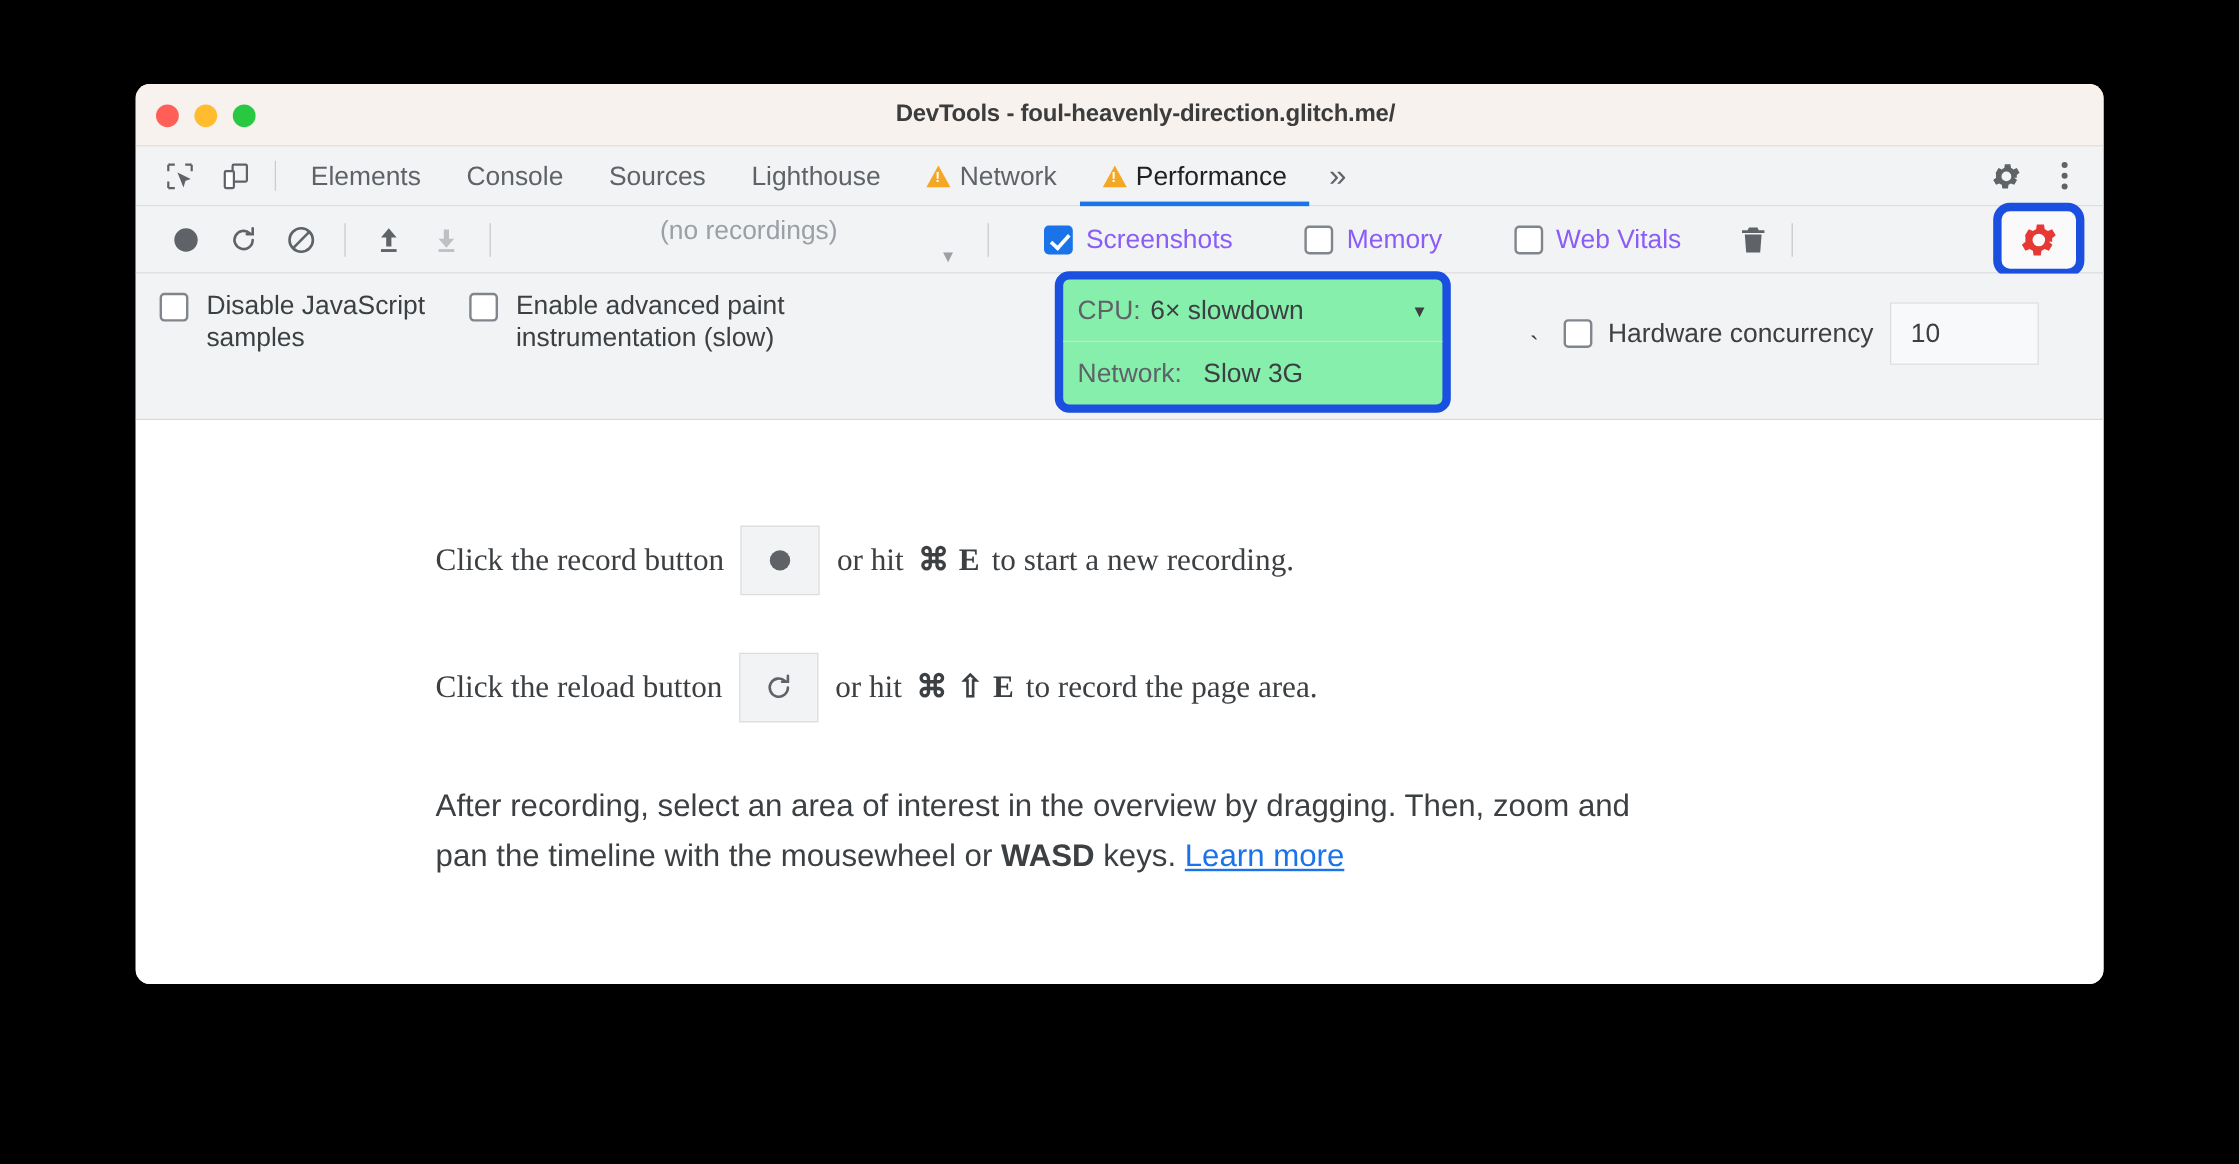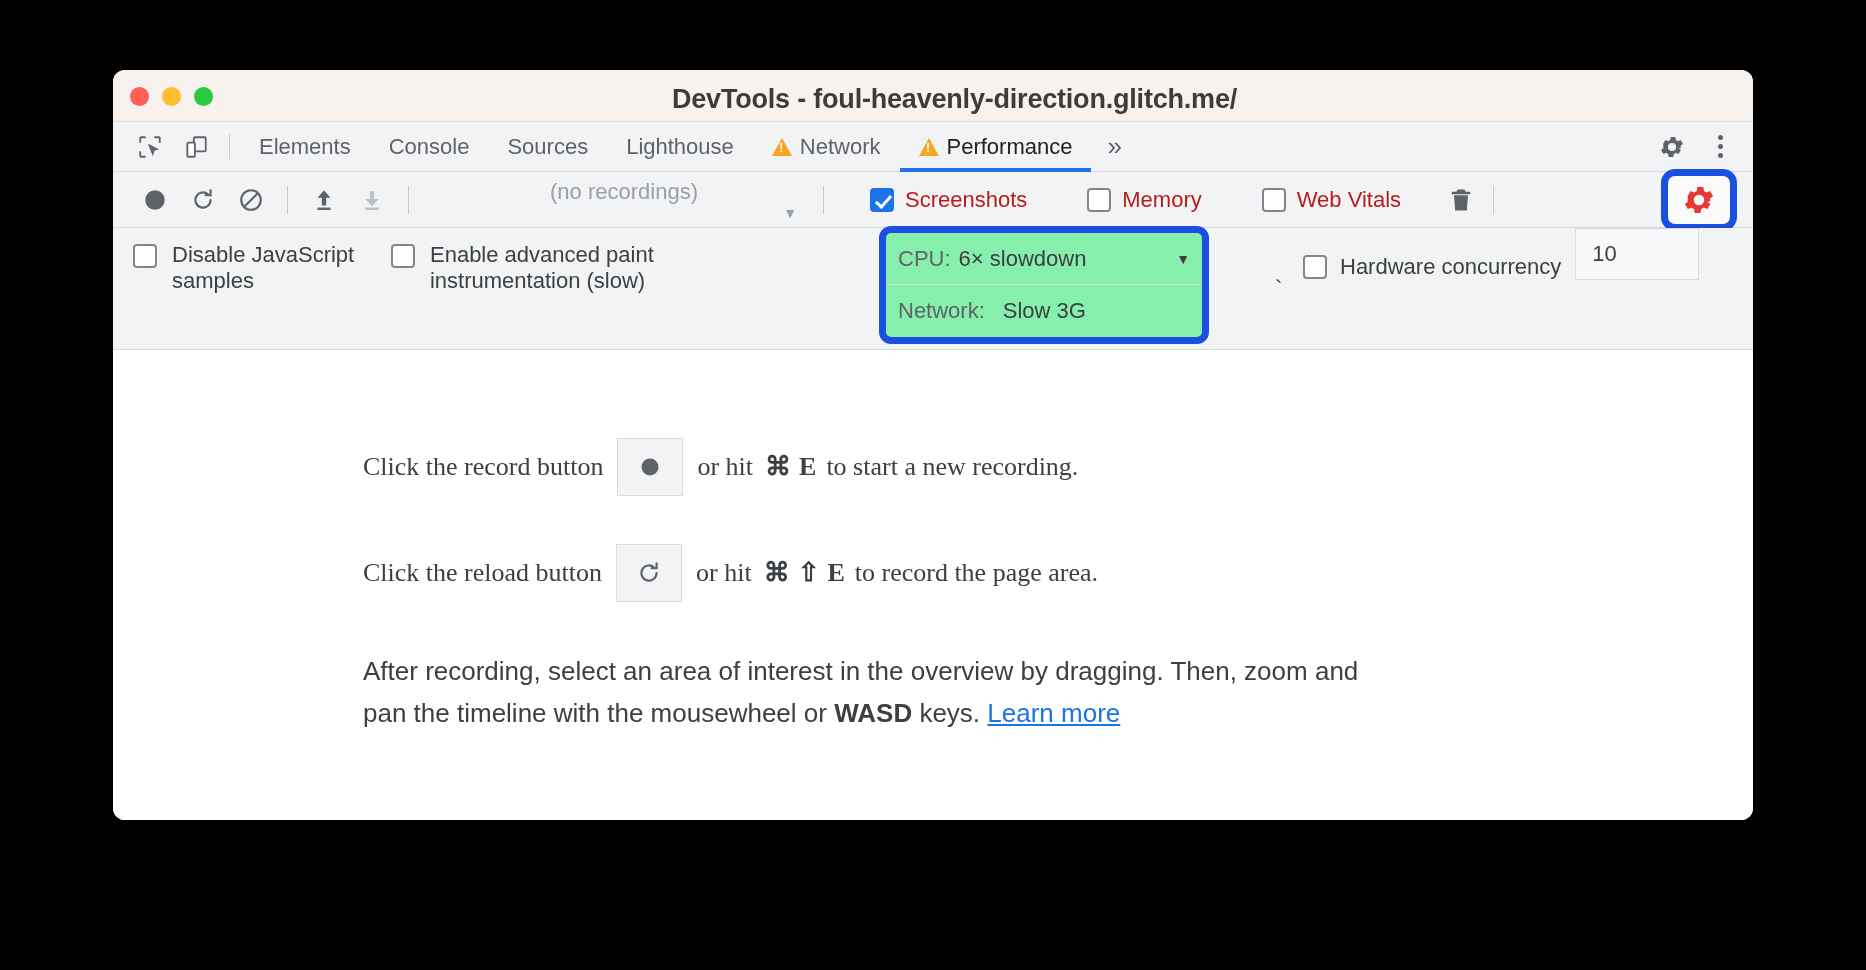--- a/index.html
+++ b/index.html
@@ -41,21 +41,21 @@
     left: 17px;
   }
   .dot { width: 19px; height: 19px; border-radius: 50%; }
   .dot.red { background: #ff5f57; }
   .dot.yellow { background: #febc2e; }
   .dot.green { background: #28c840; }
   #window-title {
     position: absolute;
     left: 0; right: 0; top: 14px;
     text-align: center;
-    font-size: 27px;
+    font-size: 20px;
     font-weight: bold;
     color: #3c3c3c;
     letter-spacing: -0.2px;
     margin-left: 43px;
   }
 
   
   #tabstrip {
     height: 50px;
     background: #f1f3f4;
@@ -161,21 +161,21 @@
     margin-right: 14px;
     color: #9aa0a6;
     font-size: 14px;
   }
   .chk-item {
     display: flex;
     align-items: center;
     gap: 11px;
     margin-right: 26px;
     font-size: 22px;
-    color: #b91c1c;
+    color: #8b5cf6;
     white-space: nowrap;
     padding-left: 34px;
   }
   .cbox {
     width: 24px; height: 24px;
     border: 2px solid #80868b;
     border-radius: 4px;
     background: #fff;
     flex: 0 0 auto;
     position: relative;
@@ -245,23 +245,23 @@
     font-size: 22px;
     color: #3c4043;
     white-space: nowrap;
   }
   .throttle-row:first-child { border-bottom: 1px solid #d6d8da; }
   .throttle-label { color: #5f6368; margin-right: 8px; }
   .throttle-value { color: #3c4043; }
   .throttle-arrow { margin-left: auto; font-size: 14px; color: #3c4043; }
   #hw-section {
     position: absolute;
-    left: 1190px; top: 0;
-    display: flex;
-    align-items: flex-end;
+    left: 1190px; top: 24px;
+    display: flex;
+    align-items: center;
   }
   #hw-label {
     display: flex; align-items: center; gap: 13px;
     font-size: 22px; color: #3c4043;
     padding-right: 14px;
     white-space: nowrap;
   }
   #hw-input {
     width: 124px; height: 52px;
     background: #f8f9fa;

